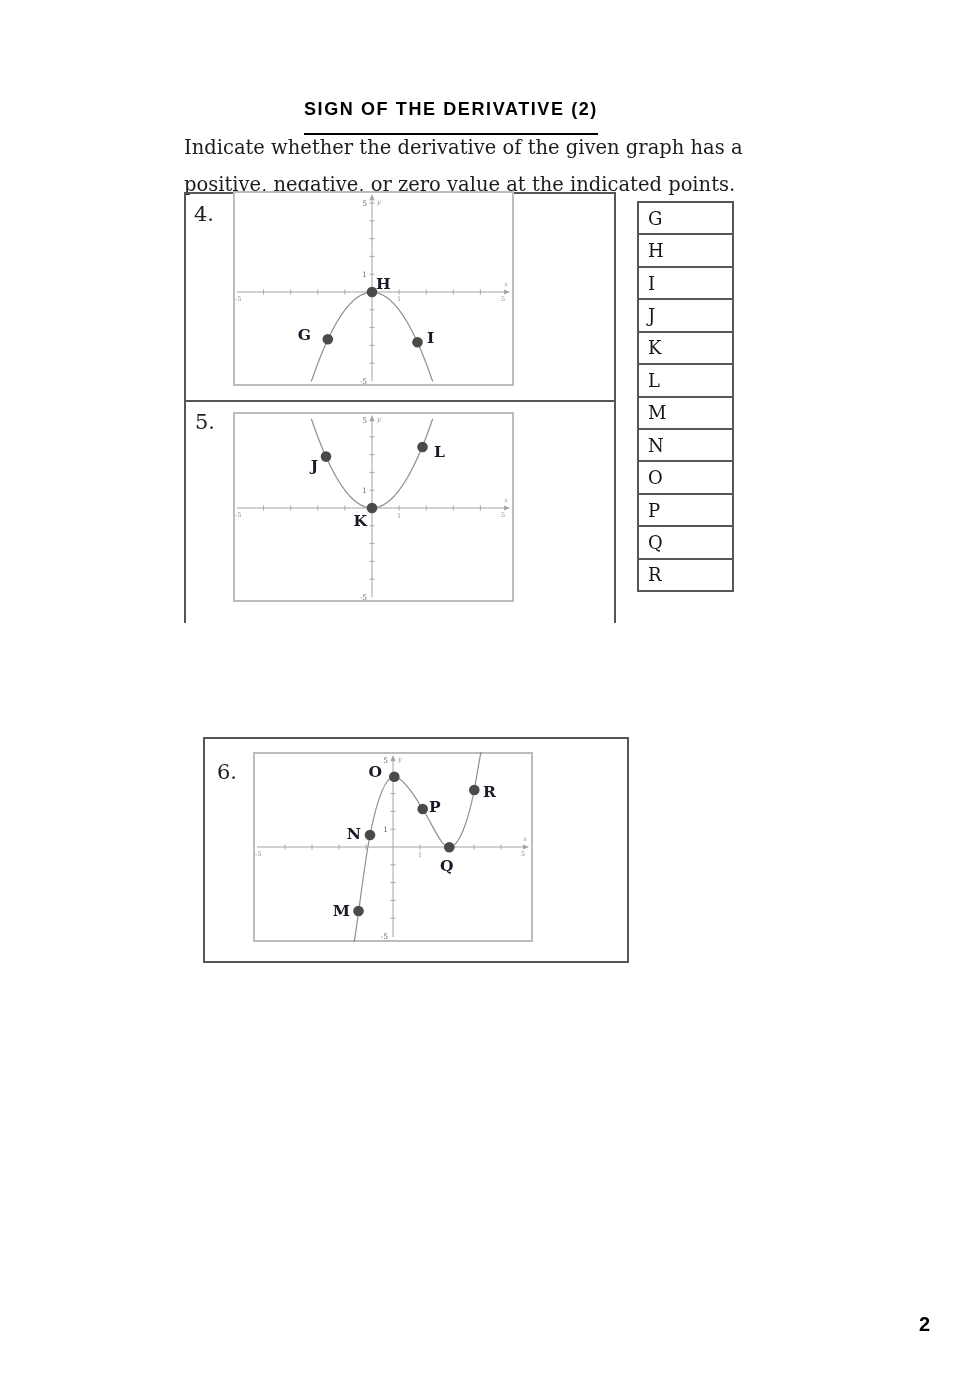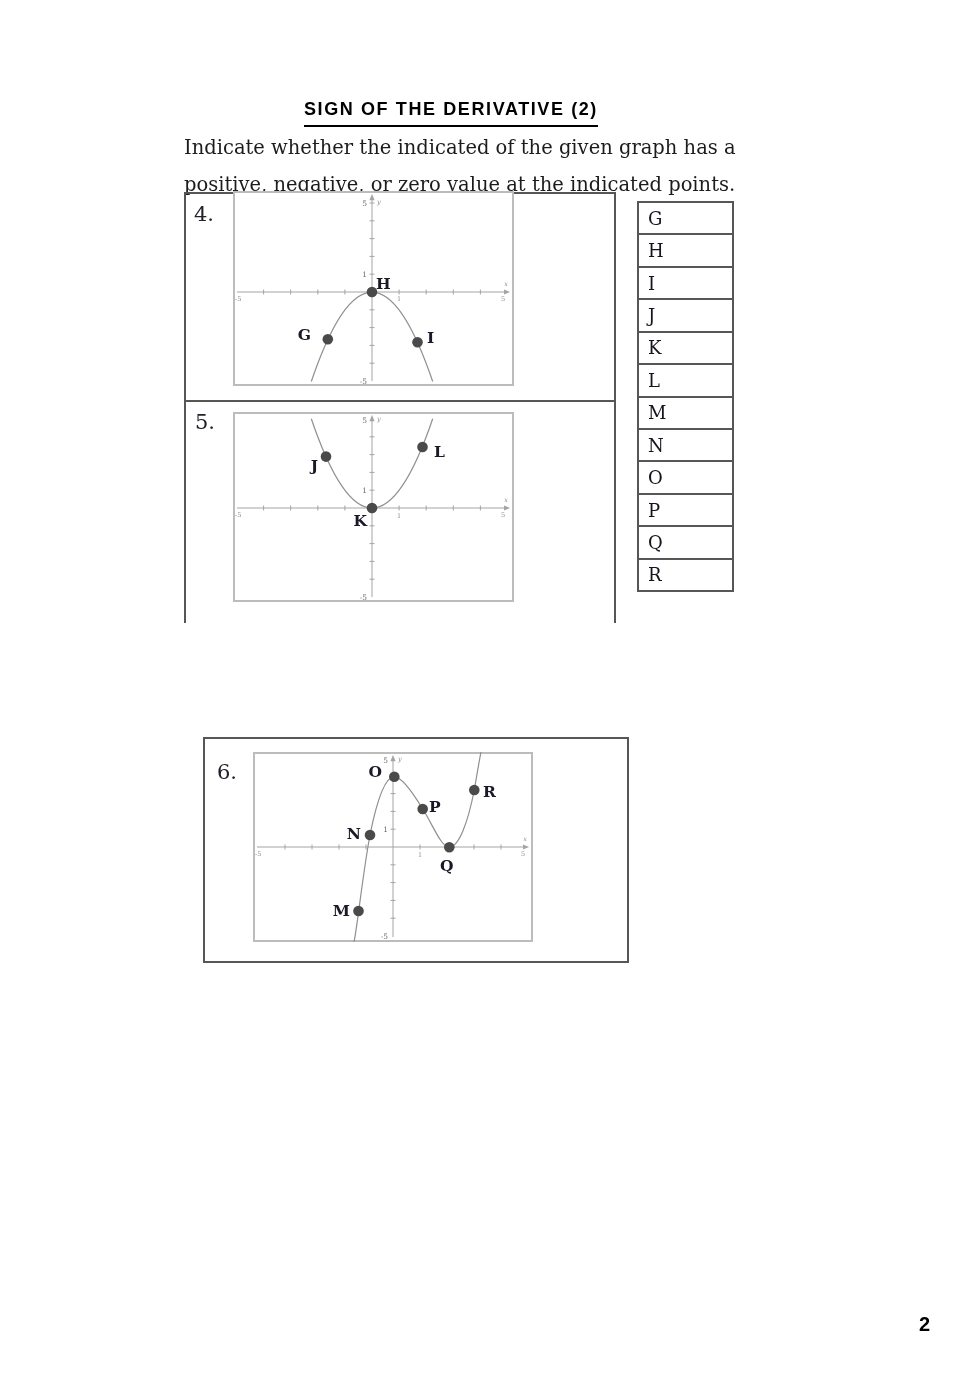--- a/index.html
+++ b/index.html
@@ -1,20 +1,20 @@
 <!DOCTYPE html>
 <html><head>
 <meta charset="utf-8">
 <style>
   html,body{margin:0;padding:0;background:#fff;}
   .page{position:relative;width:978px;height:1384px;background:#ffffff;overflow:hidden;
         font-family:"DejaVu Serif", serif;color:#1c1c1c;}
   .title{position:absolute;left:296px;top:99px;width:310px;text-align:center;white-space:nowrap;
          font-family:"Liberation Sans", sans-serif;font-weight:800;font-size:18px;letter-spacing:1.6px;color:#000;}
-  .title span{border-bottom:2.5px solid #000;padding-bottom:6px;}
+  .title span{border-bottom:2.5px solid #000;padding-bottom:14px;}
   .instr{position:absolute;left:184px;width:580px;font-size:19.5px;line-height:24.5px;color:#1c1c1c;}
   .instr1{top:136px;} .instr2{top:161px;margin-top:12px;}
   .ptable{position:absolute;left:184px;top:192px;width:432px;height:431px;box-sizing:border-box;
           border-top:2px solid #565656;border-left:2px solid #565656;border-right:2px solid #565656;}
   .pdivider{position:absolute;left:0;top:206px;width:100%;height:2px;background:#565656;}
   .pnum{position:absolute;font-size:21px;color:#21212b;}
   .pnum4{left:8px;top:8px;} .pnum5{left:9px;top:216px;}
   .graph{position:absolute;background:#fff;}
   .g4{left:233px;top:191px;width:281px;height:195px;}
   .g5{left:233px;top:412px;width:281px;height:190px;}
@@ -35,21 +35,21 @@
   .ital{font-style:italic;}
   .pl{font:bold 15.5px "DejaVu Serif", serif;fill:#191927;}
 </style>
 </head>
 <body>
 
 <div class="page">
 
   <div class="title"><span>SIGN OF THE DERIVATIVE (2)</span></div>
 
-  <div class="instr instr1">Indicate whether the indicated of the given graph has a</div>
+  <div class="instr instr1">Indicate whether the derivative of the given graph has a</div>
   <div class="instr instr2">positive, negative, or zero value at the indicated points.</div>
 
   <div class="ptable">
     <div class="pnum pnum4">4.</div>
     <div class="pdivider"></div>
     <div class="pnum pnum5">5.</div>
   </div>
 
   <div class="graph g4"><svg width="281" height="195" viewBox="0 0 281 195">
         <rect x="1" y="1" width="279" height="193" fill="#fff" stroke="#bcbcbc" stroke-width="2"></rect>

